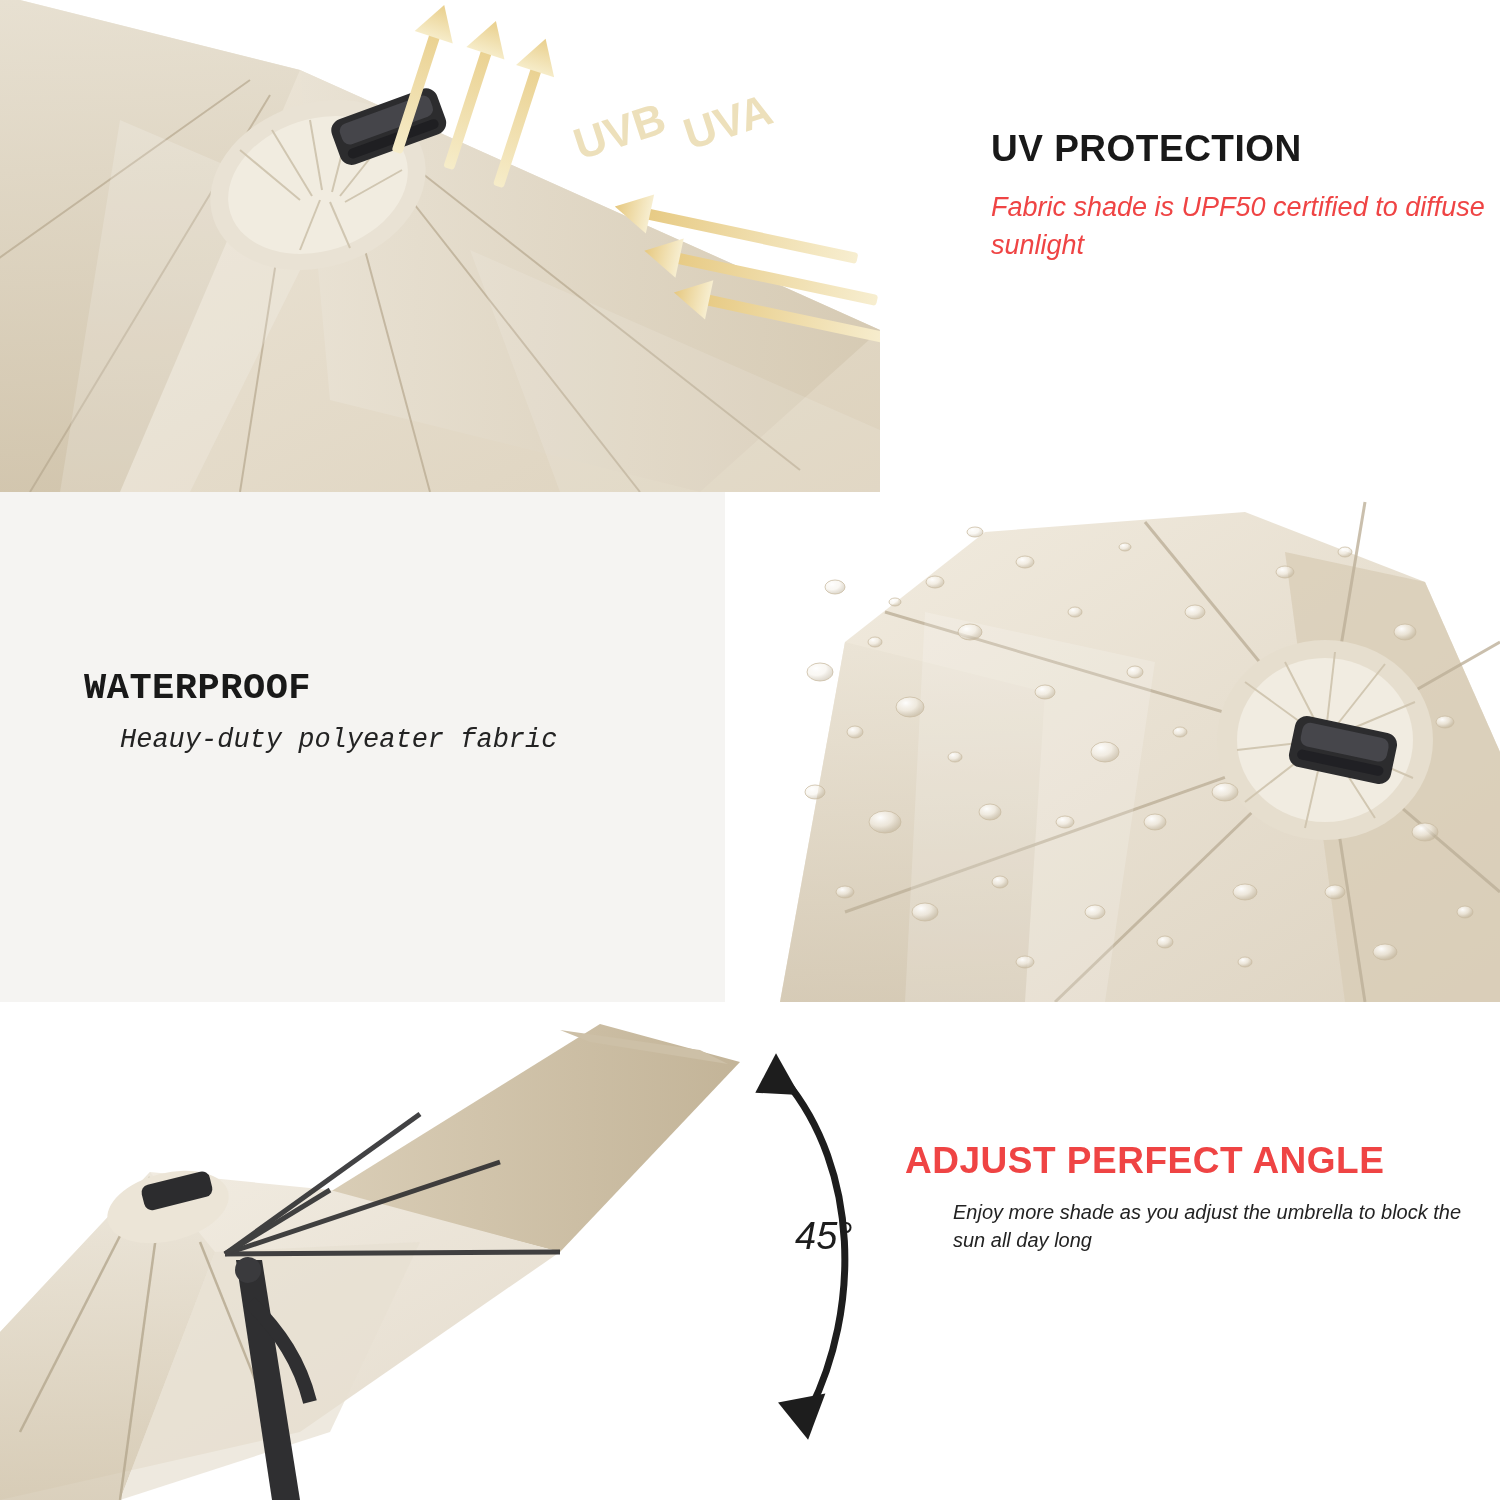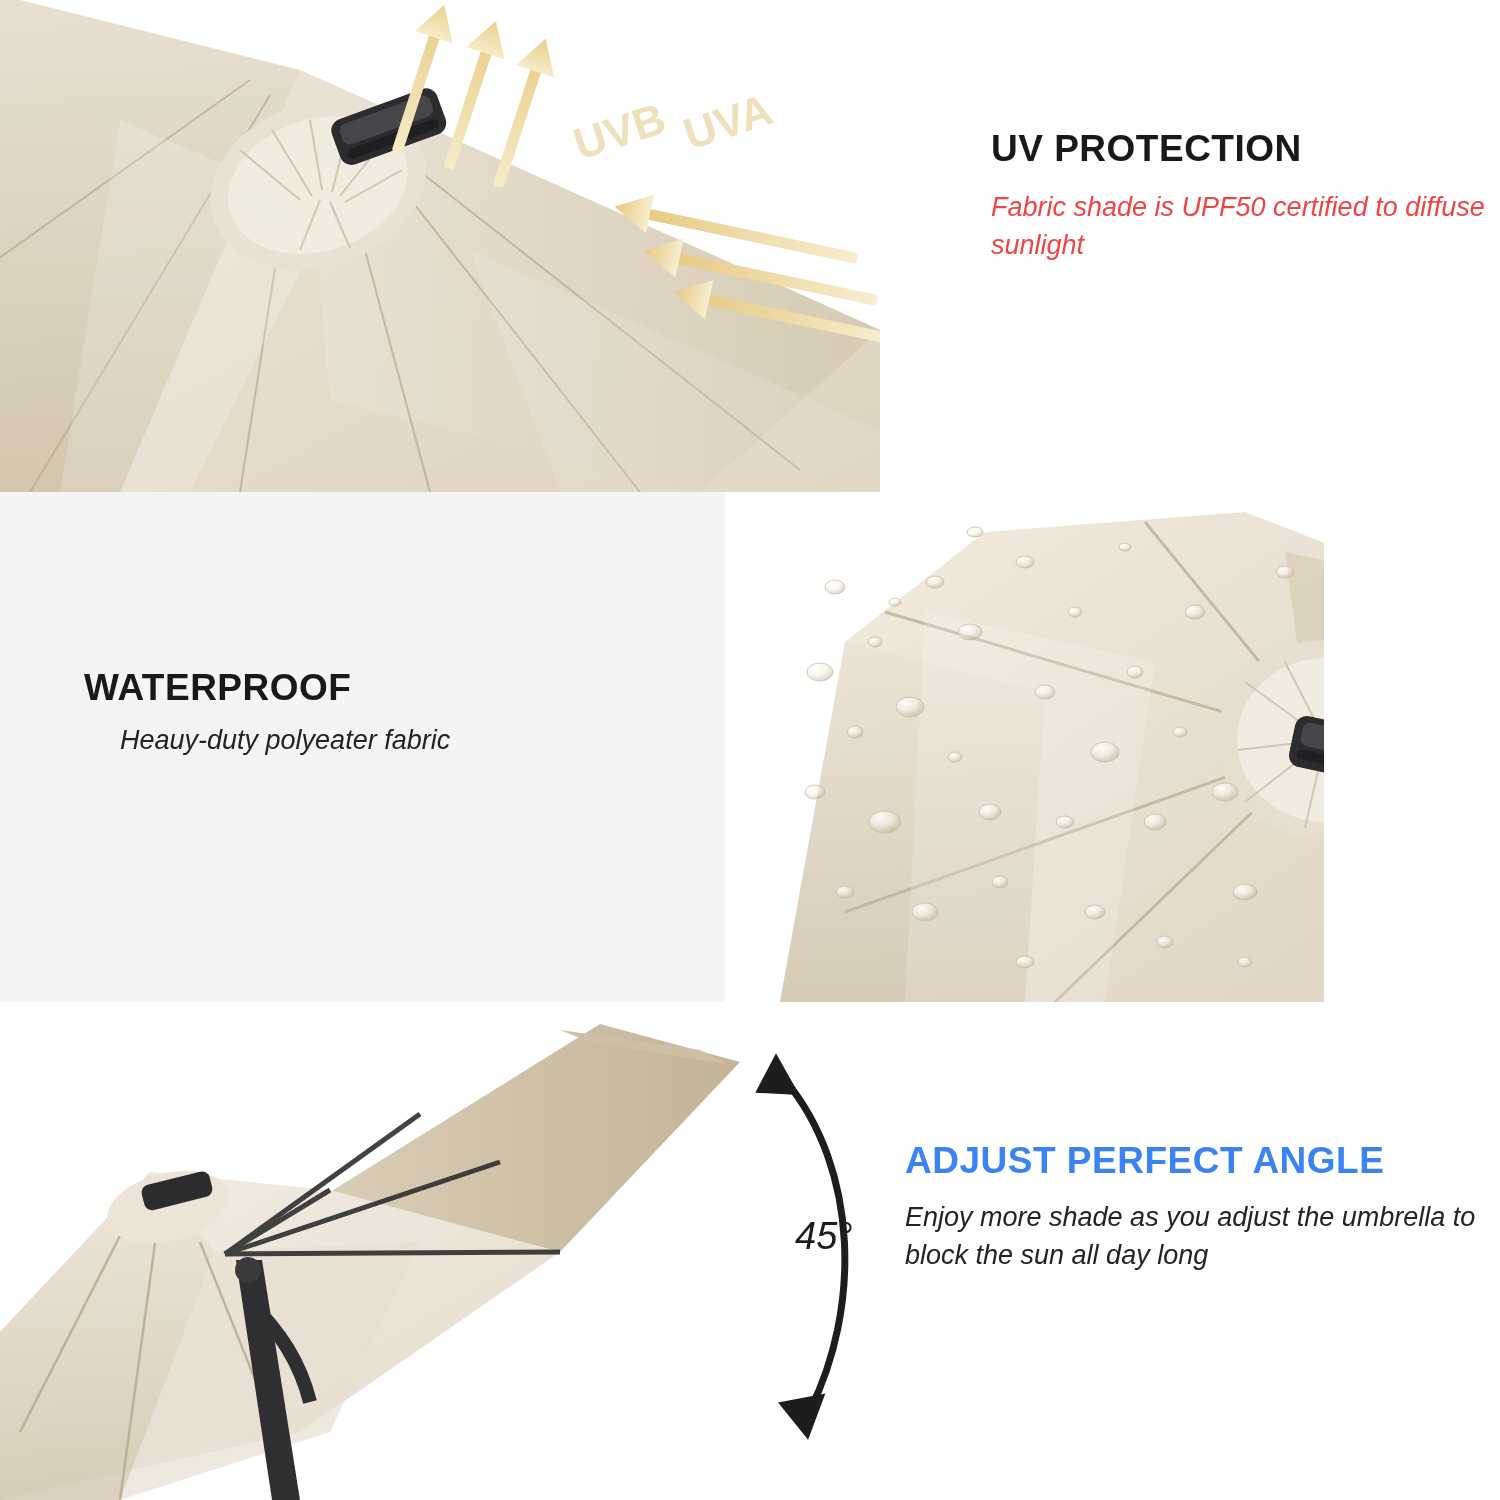--- a/index.html
+++ b/index.html
@@ -7,32 +7,32 @@
   .page{position:relative;width:1500px;height:1500px;background:#ffffff;}
 
   
   .panel1{position:absolute;left:0;top:0;width:1500px;height:492px;background:#ffffff;overflow:hidden;}
   .p1-photo{position:absolute;left:0;top:0;width:880px;height:492px;overflow:hidden;background:#ffffff;}
   .p1-text{position:absolute;left:991px;top:128px;width:530px;}
   .p1-title{font-size:37px;font-weight:bold;color:#191919;letter-spacing:.5px;}
   .p1-sub{margin-top:18px;font-size:27px;font-style:italic;color:#ef4444;line-height:1.42;}
 
   
-  .panel2{position:absolute;left:0;top:492px;width:1324px;height:510px;background:#f5f4f2;overflow:hidden;}
+  .panel2{position:absolute;left:0;top:492px;width:1500px;height:510px;background:#f5f4f2;overflow:hidden;font-family:Liberation Mono, monospace;}
   .p2-text{position:absolute;left:84px;top:175px;width:600px;}
   .p2-title{font-size:37px;font-weight:bold;color:#191919;letter-spacing:.5px;}
   .p2-sub{margin-top:16px;font-size:27px;font-style:italic;color:#232323;margin-left:36px;}
   .p2-photo{position:absolute;left:725px;top:0;width:775px;height:510px;overflow:hidden;background:#ffffff;}
 
   
   .panel3{position:absolute;left:0;top:1002px;width:1500px;height:498px;background:#ffffff;overflow:hidden;}
   .p3-photo{position:absolute;left:0;top:0;width:760px;height:498px;overflow:hidden;}
   .p3-text{position:absolute;left:905px;top:1140px;width:580px;}
-  .p3-title{font-size:37px;font-weight:bold;color:#3b82f6;letter-spacing:.5px;}
-  .p3-sub{margin-top:16px;font-size:27px;font-style:italic;color:#232323;line-height:1.42;}
+  .p3-title{font-size:37px;font-weight:bold;color:#ef4444;letter-spacing:.5px;}
+  .p3-sub{margin-top:16px;font-size:20px;font-style:italic;color:#232323;line-height:1.42;margin-left:48px;}
   .angle-label{position:absolute;left:795px;top:1215px;font-size:38px;font-style:italic;color:#1d1d1d;}
 </style>
 </head>
 <body>
 
 <div class="page">
 
   <div class="panel1">
 
     <div class="p1-photo">

